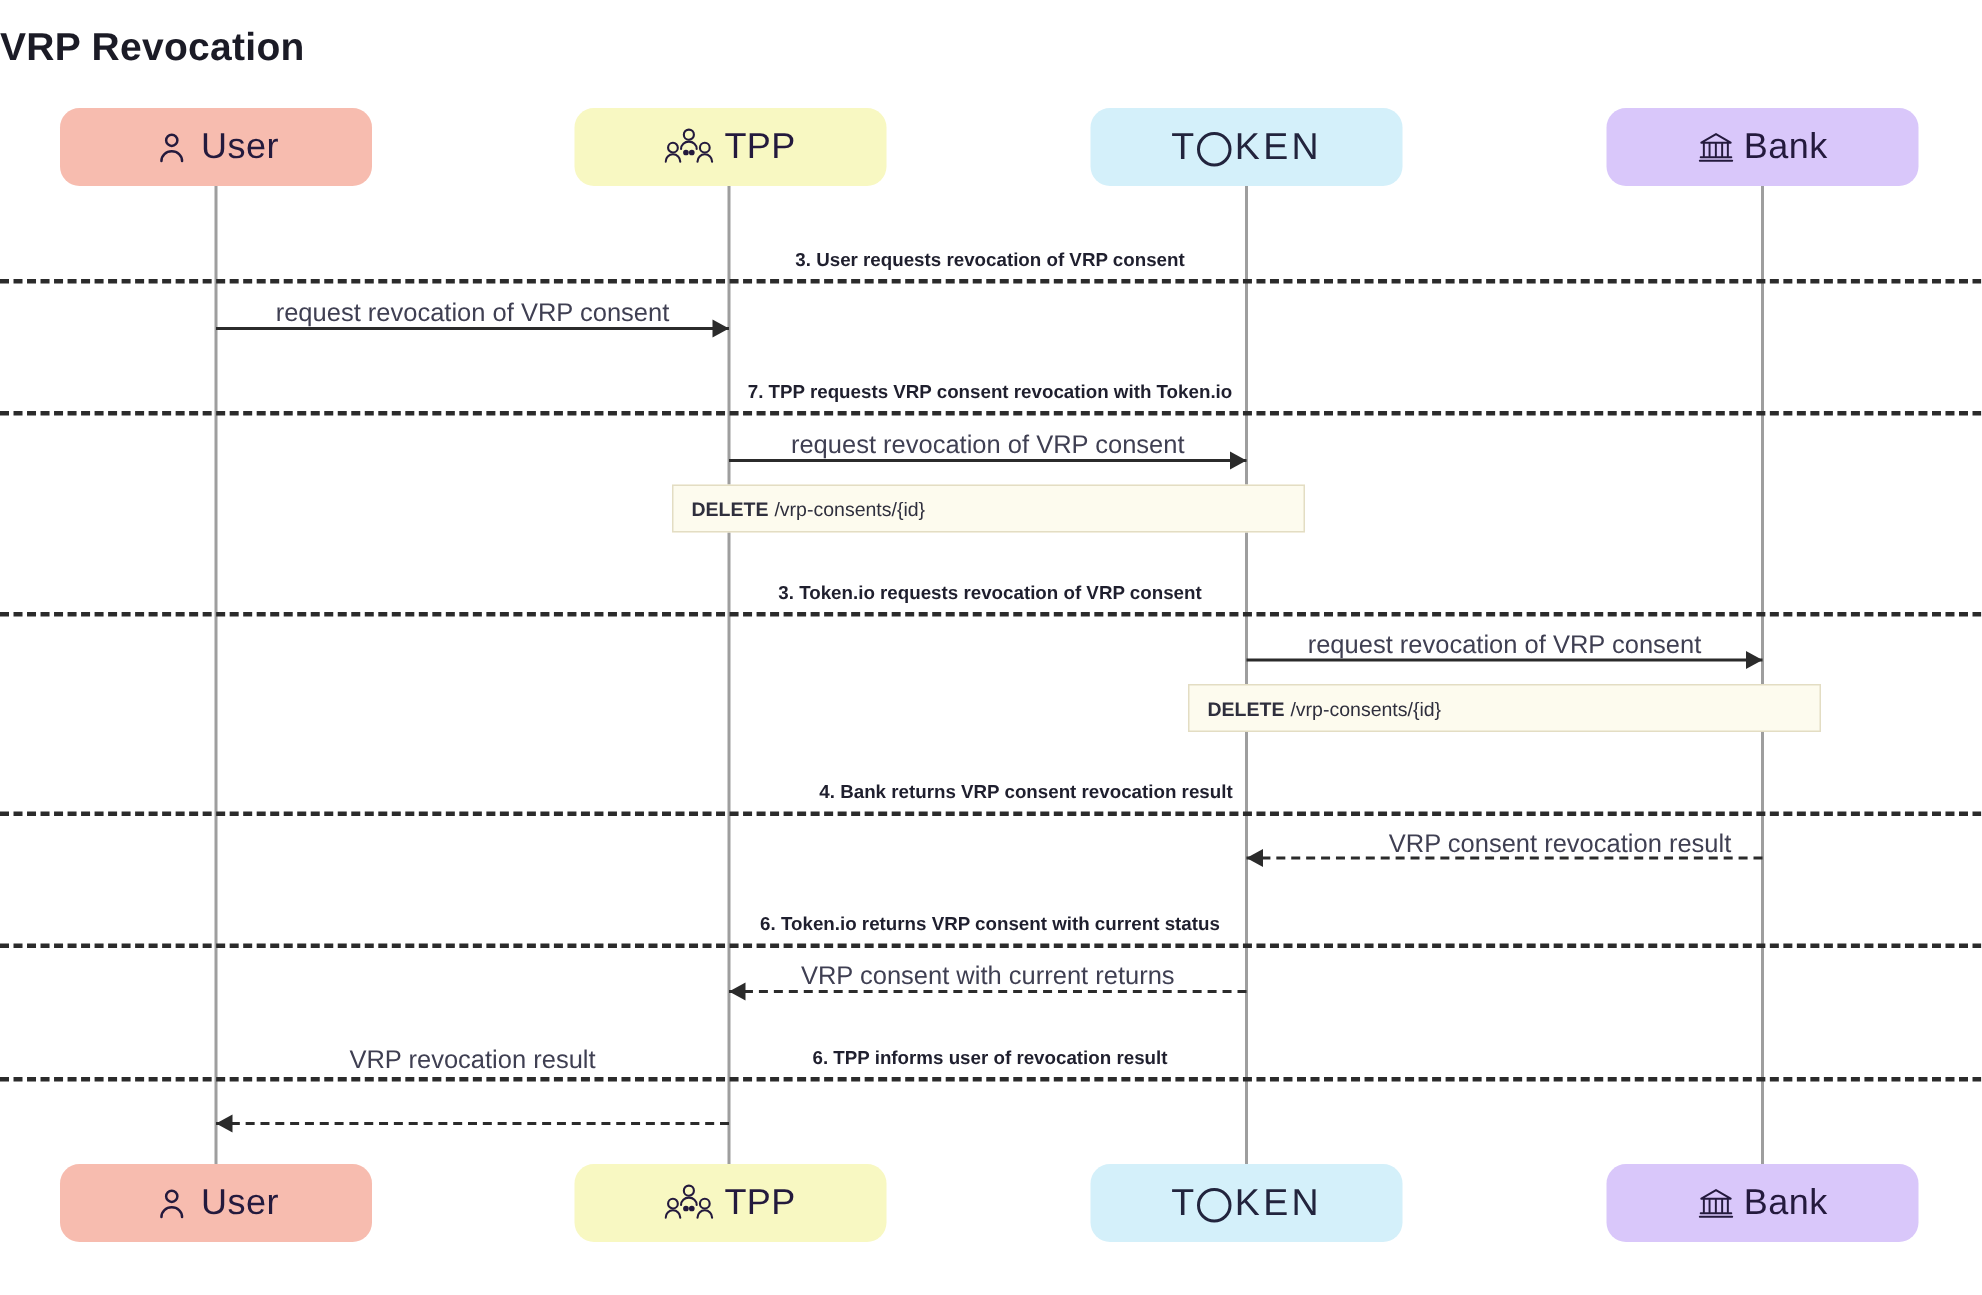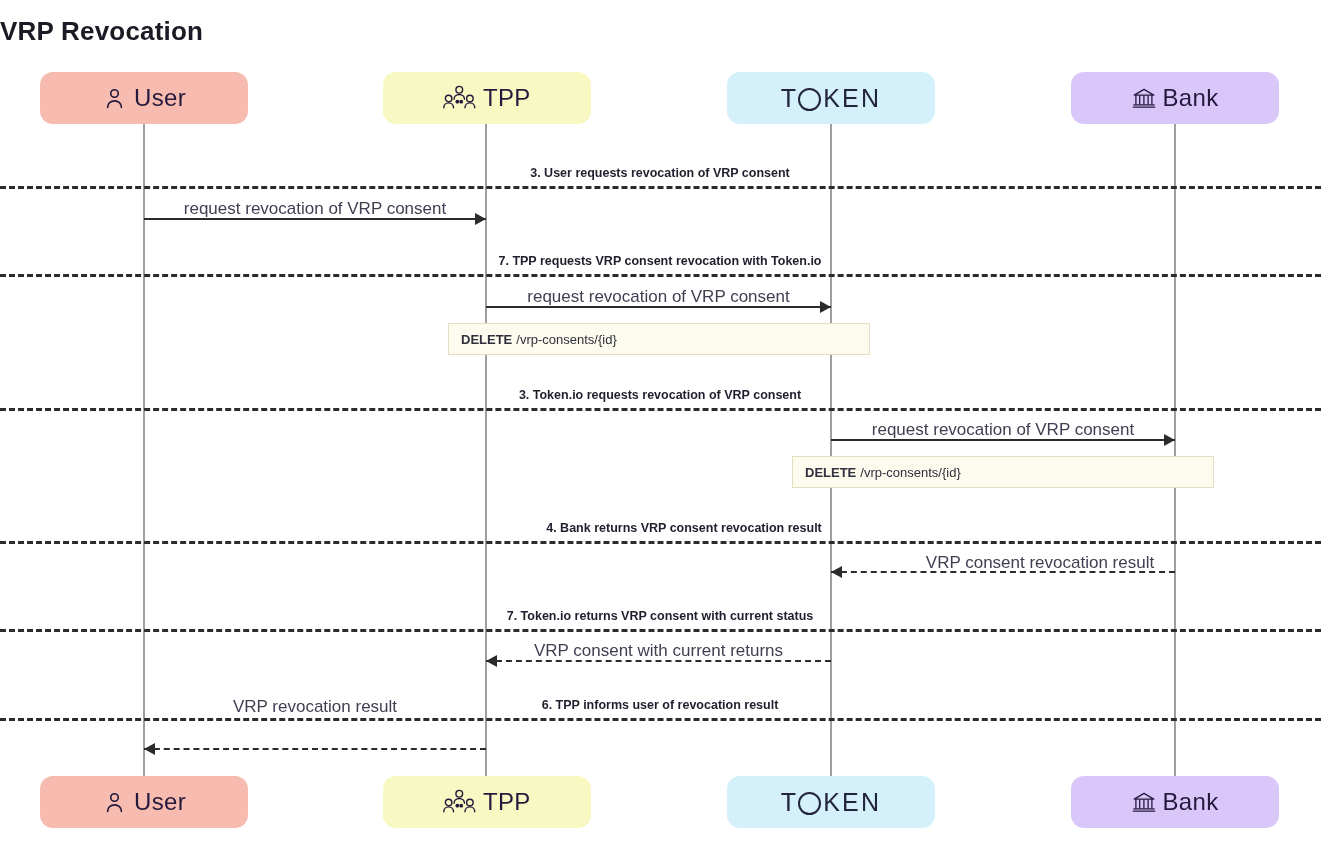--- a/index.html
+++ b/index.html
@@ -168,21 +168,21 @@
   <div id="sections">
       <div class="section-divider" style="top: 186px;"></div>
       <div class="section-label" style="left: 660px; top: 166px;">3. User requests revocation of VRP consent</div>
       <div class="section-divider" style="top: 274px;"></div>
       <div class="section-label" style="left: 660px; top: 254px;">7. TPP requests VRP consent revocation with Token.io</div>
       <div class="section-divider" style="top: 408px;"></div>
       <div class="section-label" style="left: 660px; top: 388px; text-align: center;">3. Token.io requests revocation of VRP consent</div>
       <div class="section-divider" style="top: 541px;"></div>
       <div class="section-label" style="left: 684px; top: 521px;">4. Bank returns VRP consent revocation result</div>
       <div class="section-divider" style="top: 629px;"></div>
-      <div class="section-label" style="left: 660px; top: 609px;">7. Token.io returns VRP consent with current status</div>
+      <div class="section-label" style="left: 660px; top: 609px;">6. Token.io returns VRP consent with current status</div>
       <div class="section-divider" style="top: 718px;"></div>
       <div class="section-label" style="left: 660px; top: 698px;">6. TPP informs user of revocation result</div>
     </div>
   <div id="messages">
       <div class="msg-line solid" style="left: 144px; width: 342px; top: 218px;"></div>
       <div class="arrow-head right" style="top: 213px; left: 475px;"></div>
       <div class="msg-label" style="left: 315px; top: 199px;">request revocation of VRP consent</div>
       <div class="msg-line solid" style="left: 486px; width: 345px; top: 306px;"></div>
       <div class="arrow-head right" style="top: 301px; left: 820px;"></div>
       <div class="msg-label" style="left: 658.5px; top: 287px;">request revocation of VRP consent</div>

